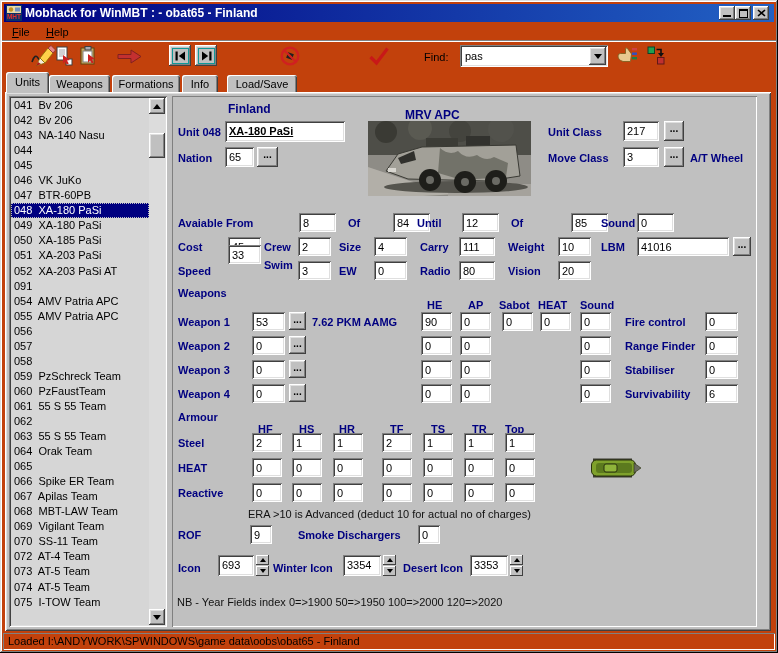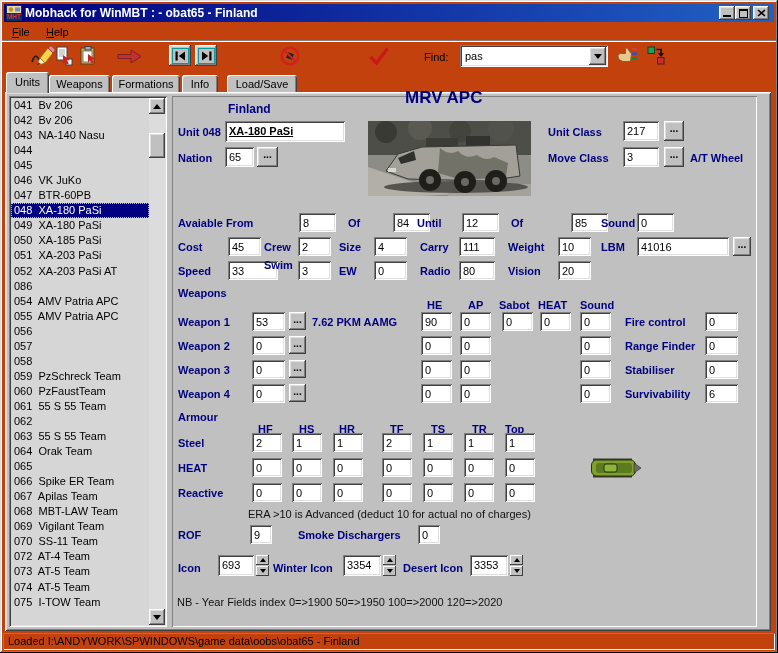--- a/index.html
+++ b/index.html
@@ -213,21 +213,21 @@
       <div class="li">043  NA-140 Nasu</div>
       <div class="li">044</div>
       <div class="li">045</div>
       <div class="li">046  VK JuKo</div>
       <div class="li">047  BTR-60PB</div>
       <div class="li sel">048  XA-180 PaSi</div>
       <div class="li">049  XA-180 PaSi</div>
       <div class="li">050  XA-185 PaSi</div>
       <div class="li">051  XA-203 PaSi</div>
       <div class="li">052  XA-203 PaSi AT</div>
-      <div class="li">086</div>
+      <div class="li">091</div>
       <div class="li">054  AMV Patria APC</div>
       <div class="li">055  AMV Patria APC</div>
       <div class="li">056</div>
       <div class="li">057</div>
       <div class="li">058</div>
       <div class="li">059  PzSchreck Team</div>
       <div class="li">060  PzFaustTeam</div>
       <div class="li">061  55 S 55 Team</div>
       <div class="li">062</div>
       <div class="li">063  55 S 55 Team</div>
@@ -248,21 +248,21 @@
     </div>
   <div class="abs" style="left:149px;top:114px;width:16px;height:495px;background:#dcdcdc;"></div>
   <div class="abs raised" style="left:149px;top:133px;width:16px;height:25px;"></div>
   <div class="sb-btn" style="left:149px;top:609px;">
       <span class="tri-dn"></span>
     </div>
 
   <div class="panel"></div>
 
   <span class="lbl" style="left:228px;top:102px;font-size:12px;">Finland</span>
-  <span class="lbl" style="left:405px;top:88px;font-size:17px;text-align:center;">MRV APC</span>
+  <span class="lbl" style="left:405px;top:108px;font-size:12px;text-align:center;">MRV APC</span>
 
   <span class="lbl" style="left:178px;top:126px;">Unit 048</span>
   <div class="field" style="left:225px;top:121px;width:120px;height:21px;font-weight:bold;text-decoration:underline;">XA-180 PaSi</div>
   <span class="lbl" style="left:178px;top:152px;">Nation</span>
   <div class="field" style="left:225px;top:147px;width:29px;height:20px;">65</div>
   <div class="btn3" style="left:257px;top:147px;width:21px;">...</div>
 
   <span class="abs" style="left:368px;top:121px;">
     <svg width="163" height="75" viewBox="0 0 163 75">
       <rect width="163" height="75" fill="#8e8c86"></rect>
@@ -316,21 +316,21 @@
   <div class="field" style="left:374px;top:237px;width:33px;">4</div>
   <span class="lbl" style="left:420px;top:241px;">Carry</span>
   <div class="field" style="left:459px;top:237px;width:36px;">111</div>
   <span class="lbl" style="left:508px;top:241px;">Weight</span>
   <div class="field" style="left:558px;top:237px;width:33px;">10</div>
   <span class="lbl" style="left:601px;top:241px;">LBM</span>
   <div class="field" style="left:637px;top:237px;width:92px;">41016</div>
   <div class="btn3" style="left:733px;top:237px;width:18px;height:19px;">...</div>
 
   <span class="lbl" style="left:178px;top:265px;">Speed</span>
-  <div class="field" style="left:228px;top:261px;width:50px;">33</div>
+  <div class="field" style="left:228px;top:245px;width:33px;">33</div>
   <span class="lbl" style="left:264px;top:259px;">Swim</span>
   <div class="field" style="left:298px;top:261px;width:33px;">3</div>
   <span class="lbl" style="left:339px;top:265px;">EW</span>
   <div class="field" style="left:374px;top:261px;width:33px;">0</div>
   <span class="lbl" style="left:420px;top:265px;">Radio</span>
   <div class="field" style="left:459px;top:261px;width:36px;">80</div>
   <span class="lbl" style="left:508px;top:265px;">Vision</span>
   <div class="field" style="left:558px;top:261px;width:33px;">20</div>
 
   <span class="lbl" style="left:178px;top:287px;">Weapons</span>

